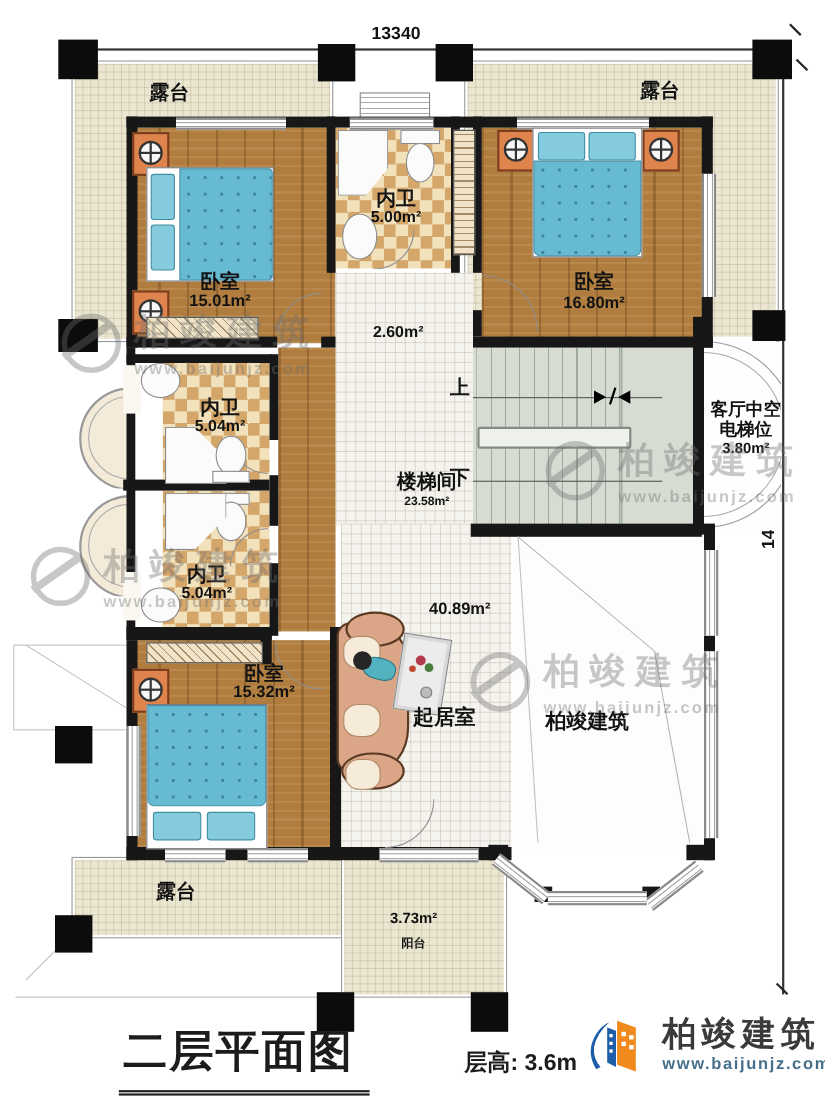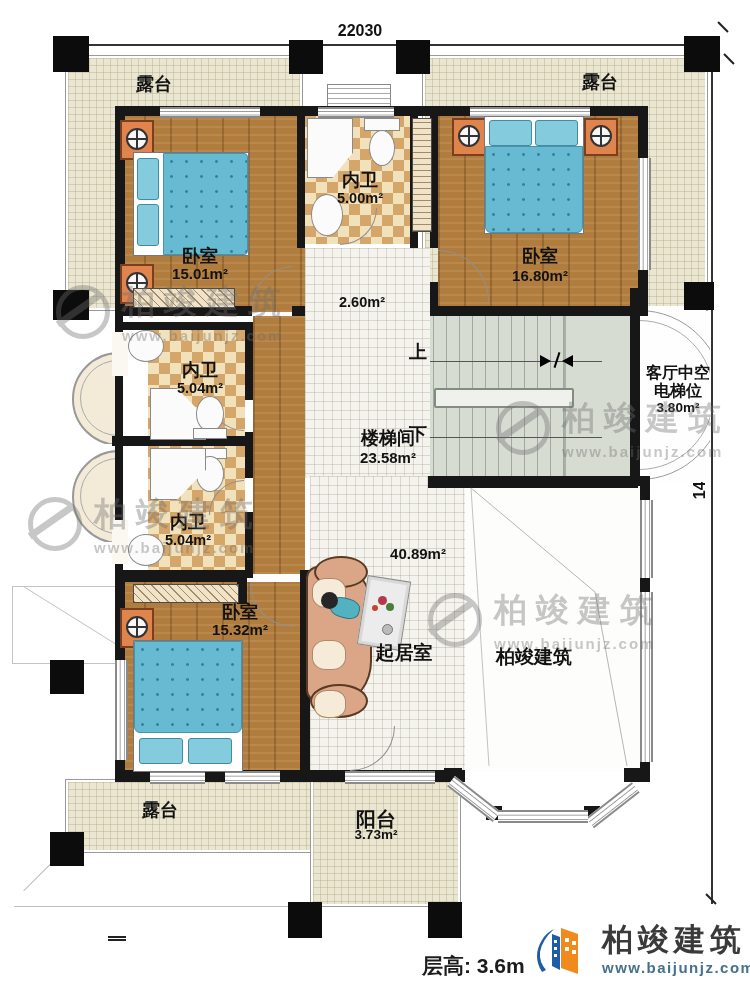--- a/index.html
+++ b/index.html
@@ -63,21 +63,21 @@
   #logo .lurl{font-size:15px;font-weight:bold;color:#46708c;letter-spacing:1.5px;margin-top:4px;}
 </style>
 </head>
 <body>
 
 <div id="plan">
 
   <div class="dimline" style="left:65px;top:44px;width:635px;height:1.5px;"></div>
   <div class="tick" style="left:58px;top:42px;"></div>
   <div class="tick" style="left:693px;top:42px;"></div>
-  <div class="lbl" style="left:320px;top:22px;width:80px;font-size:16px;">22030</div>
+  <div class="lbl" style="left:320px;top:22px;width:80px;font-size:16px;">13340</div>
   <div class="dimline" style="left:711px;top:52px;width:1.5px;height:852px;"></div>
   <div class="tick" style="left:704px;top:52px;"></div>
   <div class="tick" style="left:704px;top:898px;"></div>
   <div class="lbl" style="left:660px;top:468px;width:80px;font-size:16px;transform:rotate(-90deg);">14940</div>
   <div class="tick" style="left:716px;top:26px;"></div>
   <div class="tick" style="left:722px;top:58px;"></div>
 
   <div class="terrace" style="left:68px;top:58px;width:232px;height:250px;"></div>
   <div class="terrace" style="left:425px;top:58px;width:280px;height:250px;"></div>
   <div class="terrace" style="left:68px;top:782px;width:245px;height:68px;"></div>
@@ -264,37 +264,37 @@
   <div class="lbl" style="left:126px;top:74px;width:56px;font-size:18px;">露台</div>
   <div class="lbl" style="left:572px;top:72px;width:56px;font-size:18px;">露台</div>
   <div class="lbl" style="left:166px;top:246px;width:68px;font-size:18px;">卧室</div>
   <div class="lbl" style="left:162px;top:266px;width:76px;font-size:15px;">15.01m²</div>
   <div class="lbl" style="left:328px;top:170px;width:64px;font-size:18px;">内卫</div>
   <div class="lbl" style="left:326px;top:190px;width:68px;font-size:14.5px;">5.00m²</div>
   <div class="lbl" style="left:506px;top:246px;width:68px;font-size:18px;">卧室</div>
   <div class="lbl" style="left:502px;top:268px;width:76px;font-size:15px;">16.80m²</div>
   <div class="lbl" style="left:322px;top:294px;width:80px;font-size:14.5px;">2.60m²</div>
   <div class="lbl" style="left:346px;top:428px;width:84px;font-size:18px;">楼梯间</div>
-  <div class="lbl" style="left:346px;top:450px;width:84px;font-size:15px;">23.58m²</div>
+  <div class="lbl" style="left:346px;top:450px;width:84px;font-size:11px;">23.58m²</div>
   <div class="lbl" style="left:406px;top:342px;width:24px;font-size:18px;">上</div>
   <div class="lbl" style="left:406px;top:424px;width:24px;font-size:18px;">下</div>
   <div class="lbl" style="left:168px;top:360px;width:64px;font-size:18px;">内卫</div>
   <div class="lbl" style="left:166px;top:380px;width:68px;font-size:14.5px;">5.04m²</div>
   <div class="lbl" style="left:156px;top:512px;width:64px;font-size:18px;">内卫</div>
   <div class="lbl" style="left:154px;top:532px;width:68px;font-size:14.5px;">5.04m²</div>
   <div class="lbl" style="left:626px;top:364px;width:104px;font-size:16px;">客厅中空</div>
   <div class="lbl" style="left:626px;top:382px;width:104px;font-size:16px;">电梯位</div>
   <div class="lbl" style="left:626px;top:400px;width:104px;font-size:13.5px;">3.80m²</div>
   <div class="lbl" style="left:206px;top:602px;width:68px;font-size:18px;">卧室</div>
   <div class="lbl" style="left:200px;top:622px;width:80px;font-size:15px;">15.32m²</div>
   <div class="lbl" style="left:376px;top:546px;width:84px;font-size:15px;">40.89m²</div>
   <div class="lbl" style="left:366px;top:642px;width:76px;font-size:19px;">起居室</div>
   <div class="lbl" style="left:476px;top:646px;width:116px;font-size:19px;">柏竣建筑</div>
   <div class="lbl" style="left:132px;top:800px;width:56px;font-size:18px;">露台</div>
-  <div class="lbl" style="left:350px;top:808px;width:52px;font-size:20px;">阳台</div>
+  <div class="lbl" style="left:350px;top:852px;width:52px;font-size:11px;">阳台</div>
   <div class="lbl" style="left:348px;top:827px;width:56px;font-size:13.5px;">3.73m²</div>
 
   <div class="wm" style="left:56px;top:280px;">
     <div class="ic"></div>
     <div>
         <div class="nm">柏竣建筑</div>
          <div class="url">www.baijunjz.com</div>
       </div>
   </div>
   <div class="wm" style="left:496px;top:396px;">
@@ -314,20 +314,21 @@
   <div class="wm" style="left:428px;top:588px;">
     <div class="ic"></div>
     <div>
         <div class="nm">柏竣建筑</div>
          <div class="url">www.baijunjz.com</div>
       </div>
   </div>
 
 
   <div id="titleblock">
+    <span class="t1">二层平面图</span>
   </div>
   <div id="floorheight">层高: 3.6m</div>
 
   <div id="logo">
     <svg width="64" height="60" viewBox="0 0 64 60">
       <path d="M14 52 Q4 36 14 20 Q18 13 26 9 Q14 20 12 32 Q11 42 18 50 Z" fill="#1d5ca6"></path>
       <path d="M24 14 L32 17 L32 50 L24 46 Z" fill="#1d5ca6"></path>
       <path d="M33 8 L50 14 L50 54 L33 48 Z" fill="#f08a1d"></path>
       <rect x="26" y="20" width="3" height="3" fill="#fff"></rect>
       <rect x="26" y="27" width="3" height="3" fill="#fff"></rect>

